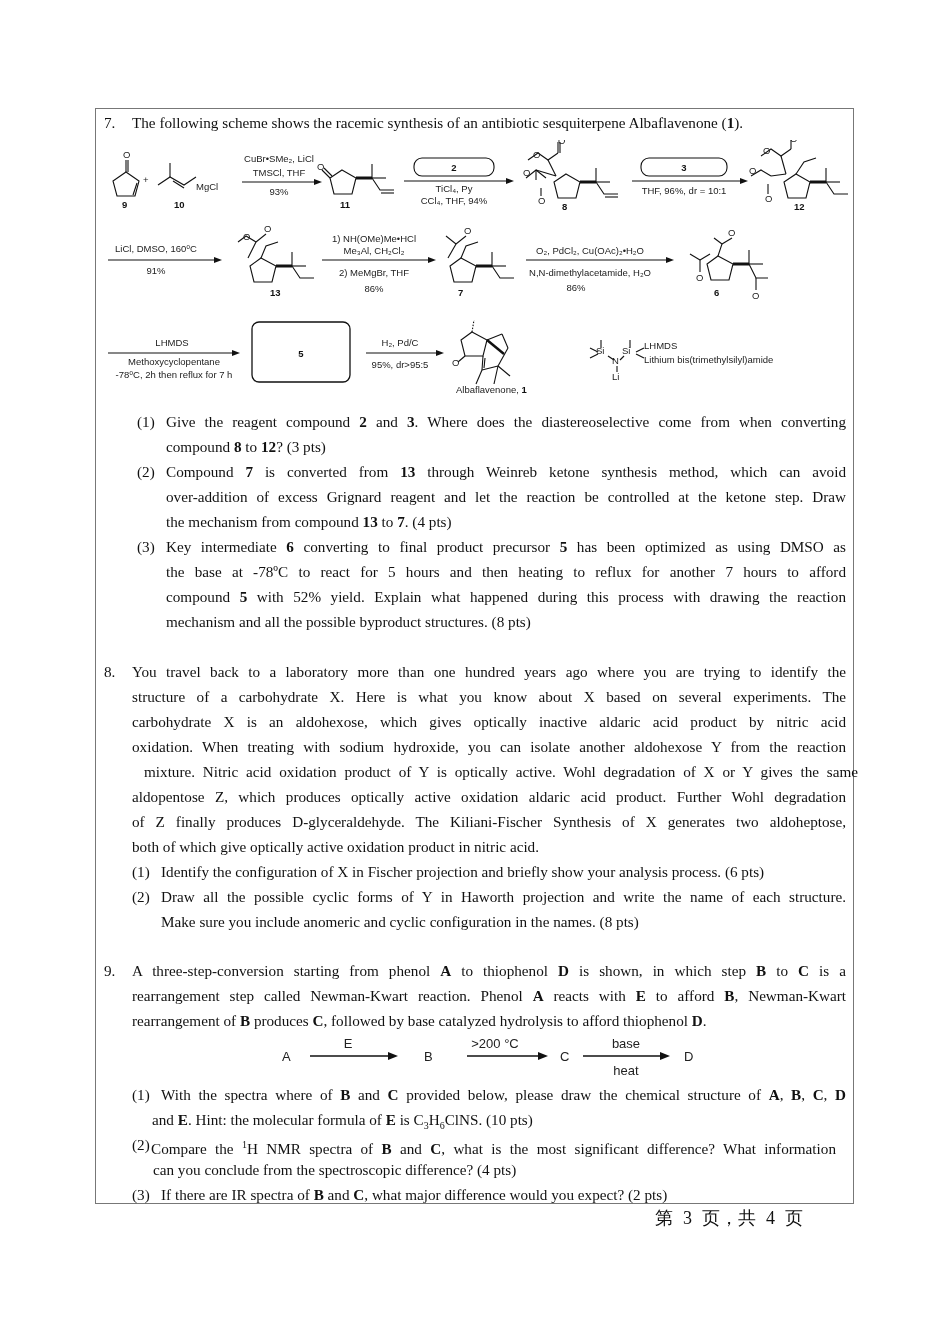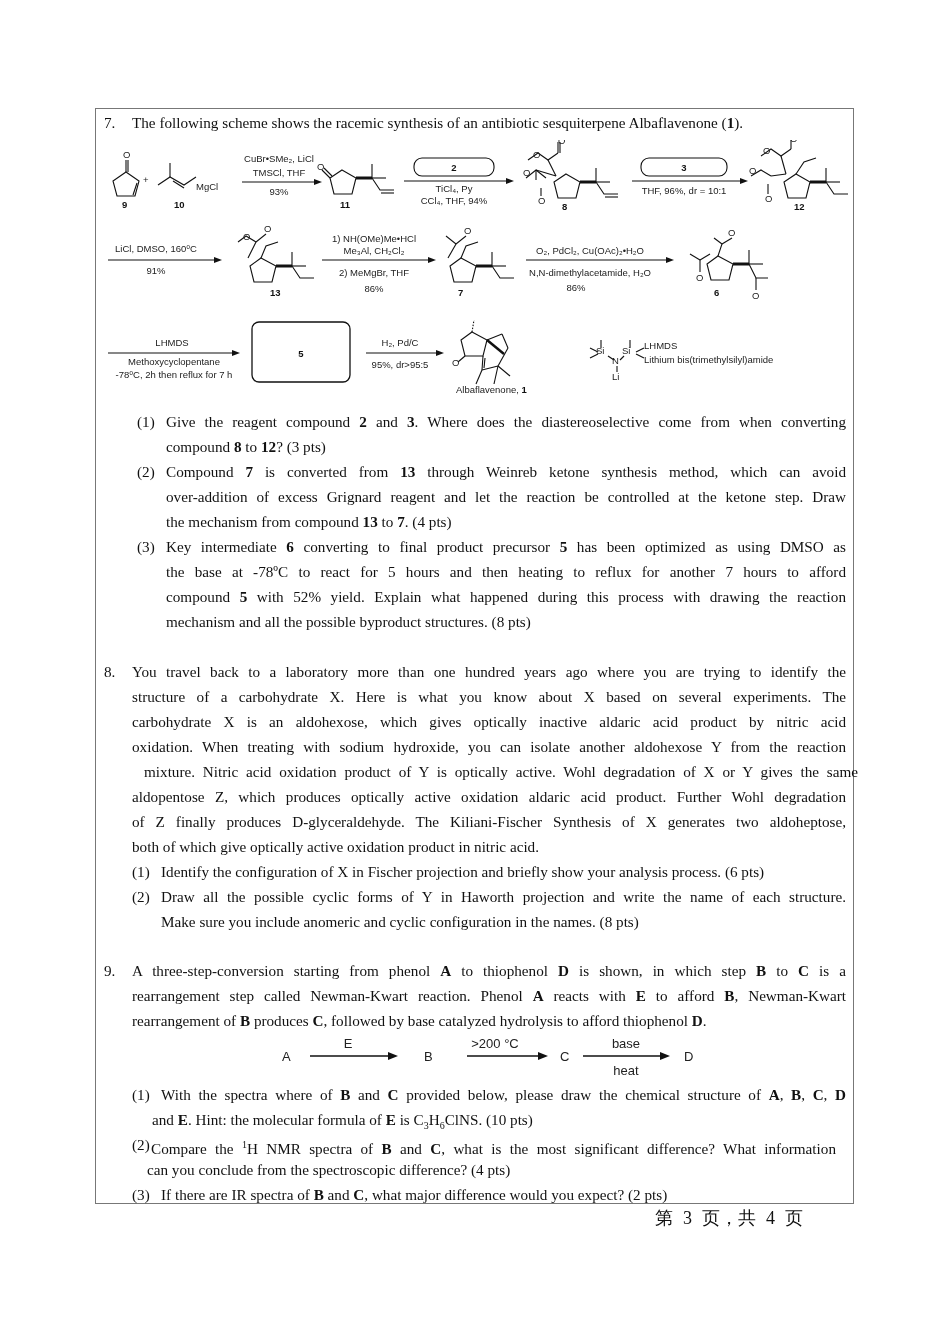--- a/index.html
+++ b/index.html
@@ -295,19 +295,19 @@
     <text x="356" y="16" text-anchor="middle">base</text>
     <text x="356" y="43" text-anchor="middle">heat</text>
   </g>
 </svg>
 
 <div class="num" style="left:132px; top:1082px;">(1)</div>
 <div class="just" style="left:161px; top:1082px; width:685px;"><span>With the spectra where of </span><b>B</b><span> and </span><b>C</b><span> provided below, please draw the chemical structure of </span><b>A</b><span>, </span><b>B</b><span>, </span><b>C</b><span>, </span><b>D</b></div>
 <div class="txt" style="left:152px; top:1107px;"><span>and </span><b>E</b><span>. Hint: the molecular formula of </span><b>E</b><span> is C</span><sub style="font-size:10px;">3</sub><span>H</span><sub style="font-size:10px;">6</sub><span>ClNS. (10 pts)</span></div>
 <div class="num" style="left:132px; top:1132px;">(2)</div>
 <div class="just" style="left:151px; top:1132px; width:685px;"><span>Compare the </span><sup style="font-size:10px;">1</sup><span>H NMR spectra of </span><b>B</b><span> and </span><b>C</b><span>, what is the most significant difference? What information</span></div>
-<div class="txt" style="left:147px; top:1157px;">can you conclude from the spectroscopic difference? (4 pts)</div>
+<div class="txt" style="left:153px; top:1157px;">can you conclude from the spectroscopic difference? (4 pts)</div>
 <div class="num" style="left:132px; top:1182px;">(3)</div>
 <div class="txt" style="left:161px; top:1182px;"><span>If there are IR spectra of </span><b>B</b><span> and </span><b>C</b><span>, what major difference would you expect? (2 pts)</span></div>
 
 <div class="footer">
   <span>第</span><span>3</span><span>页，共</span><span>4</span><span>页</span>
 </div>
 
 </body></html>

